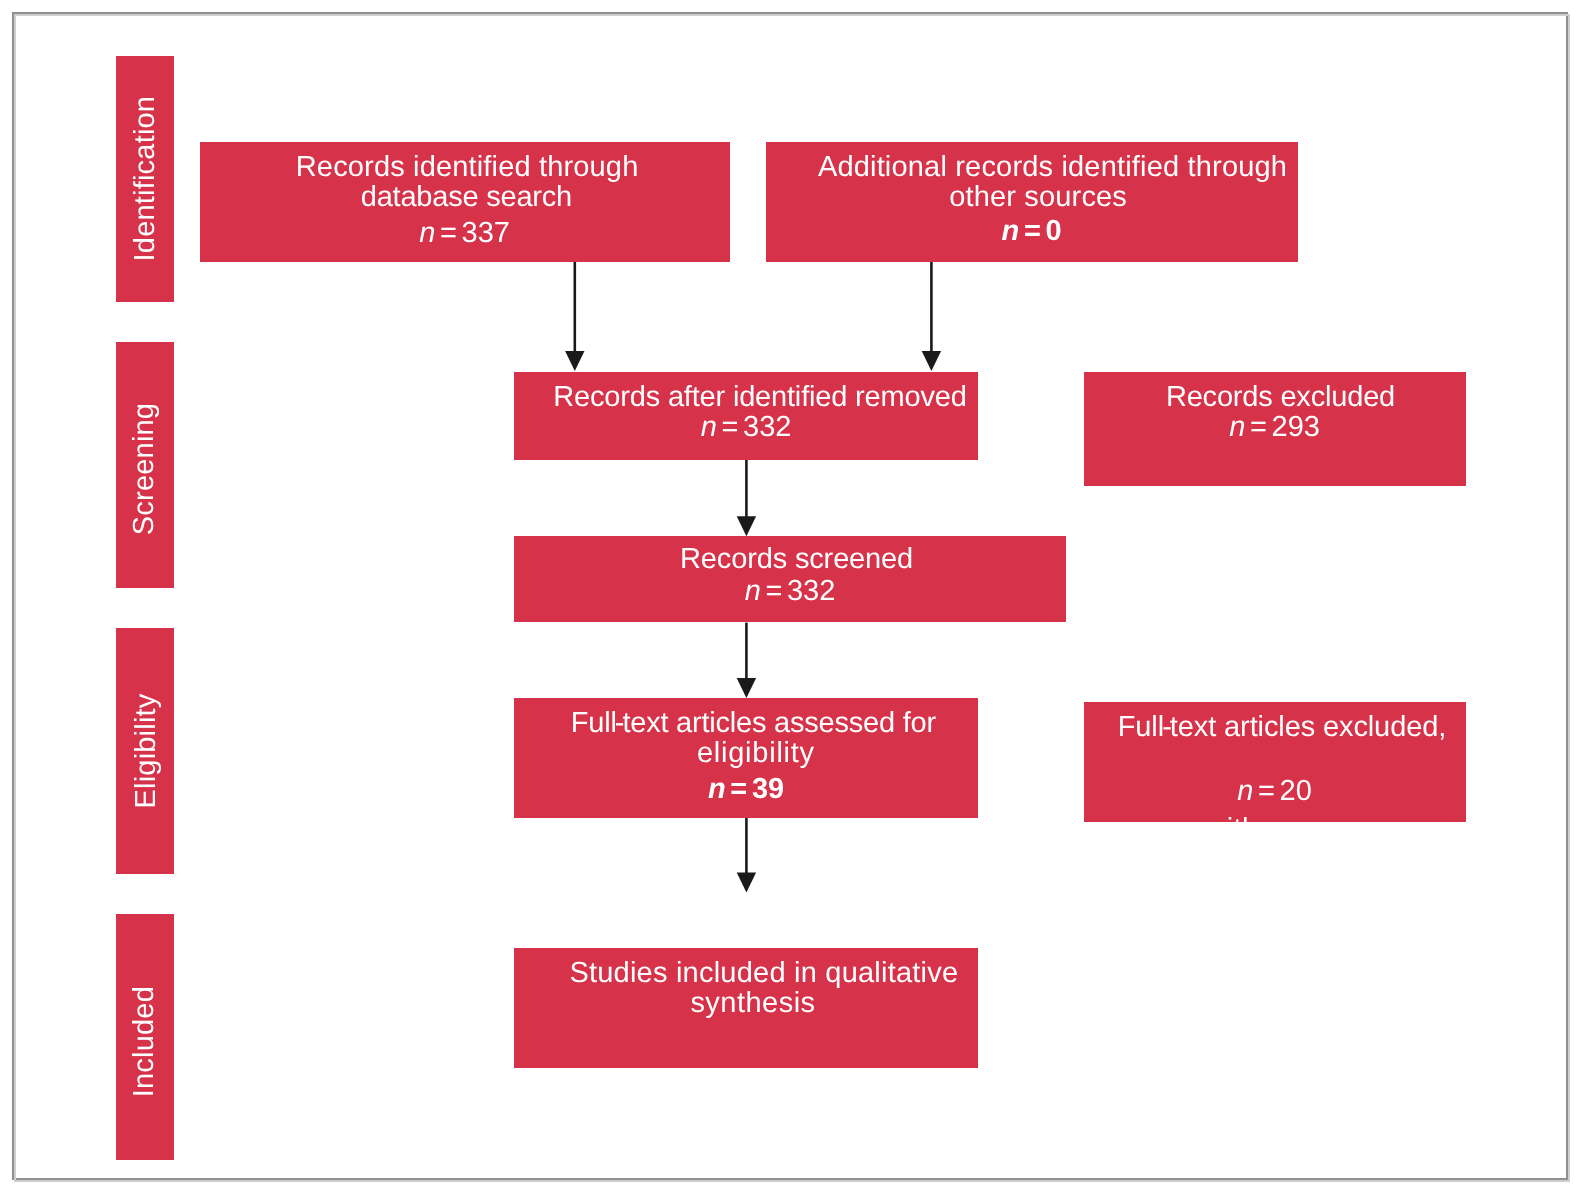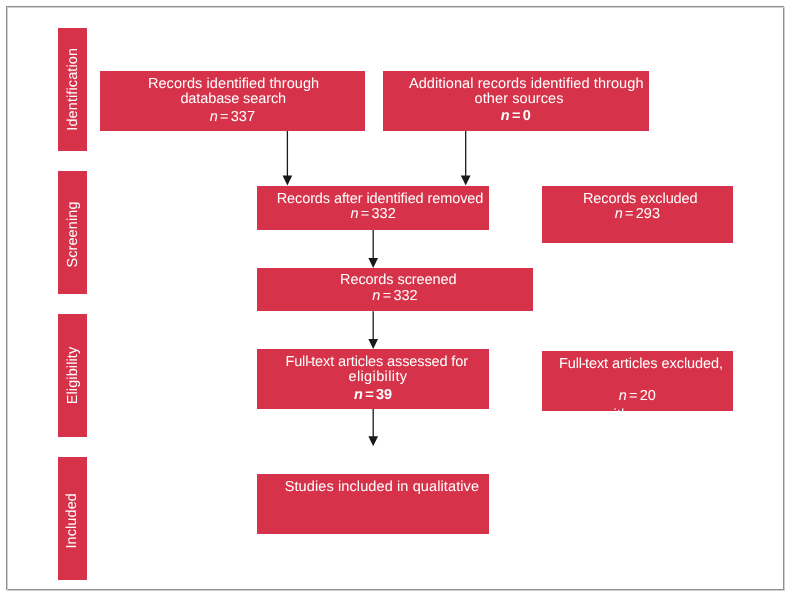--- a/index.html
+++ b/index.html
@@ -87,15 +87,16 @@
         <div class="ln" style="margin-left: 10.2px; letter-spacing: 0.38px; margin-right: 0.38px; top: 20.07px;">eligibility</div>
         <div class="ln nline" style="top: 37.67px; font-weight: bold;"><i>n</i><span class="eq">=</span><span>39</span></div>
       </div>
       <div class="box" style="left: 541.5px; top: 350.7px; width: 190.6px; height: 59.6px;">
         <div class="ln" style="margin-left: 7.3px; letter-spacing: -0.056px; margin-right: -0.056px; top: 4.77px;">Full<span class="hy">-</span>text articles excluded,</div>
         <div class="ln" style="margin-left: 7.3px; letter-spacing: 0.19px; margin-right: 0.19px; top: 19.87px; margin-top: 36px;">with reason</div>
         <div class="ln nline" style="top: 37.17px;"><i>n</i><span class="eq">=</span><span>20</span></div>
       </div>
       <div class="box" style="left: 257px; top: 446.3px; width: 232.1px; height: 59.8px; margin-top: 28px;">
         <div class="ln" style="margin-left: 17.9px; letter-spacing: 0.11px; margin-right: 0.11px; top: 4.67px;">Studies included in qualitative</div>
+        <div class="ln" style="margin-left: 7.1px; letter-spacing: 0.237px; margin-right: 0.237px; top: 20.27px;">synthesis</div>
       </div>
     </div>
 </div>
 
 </body></html>

